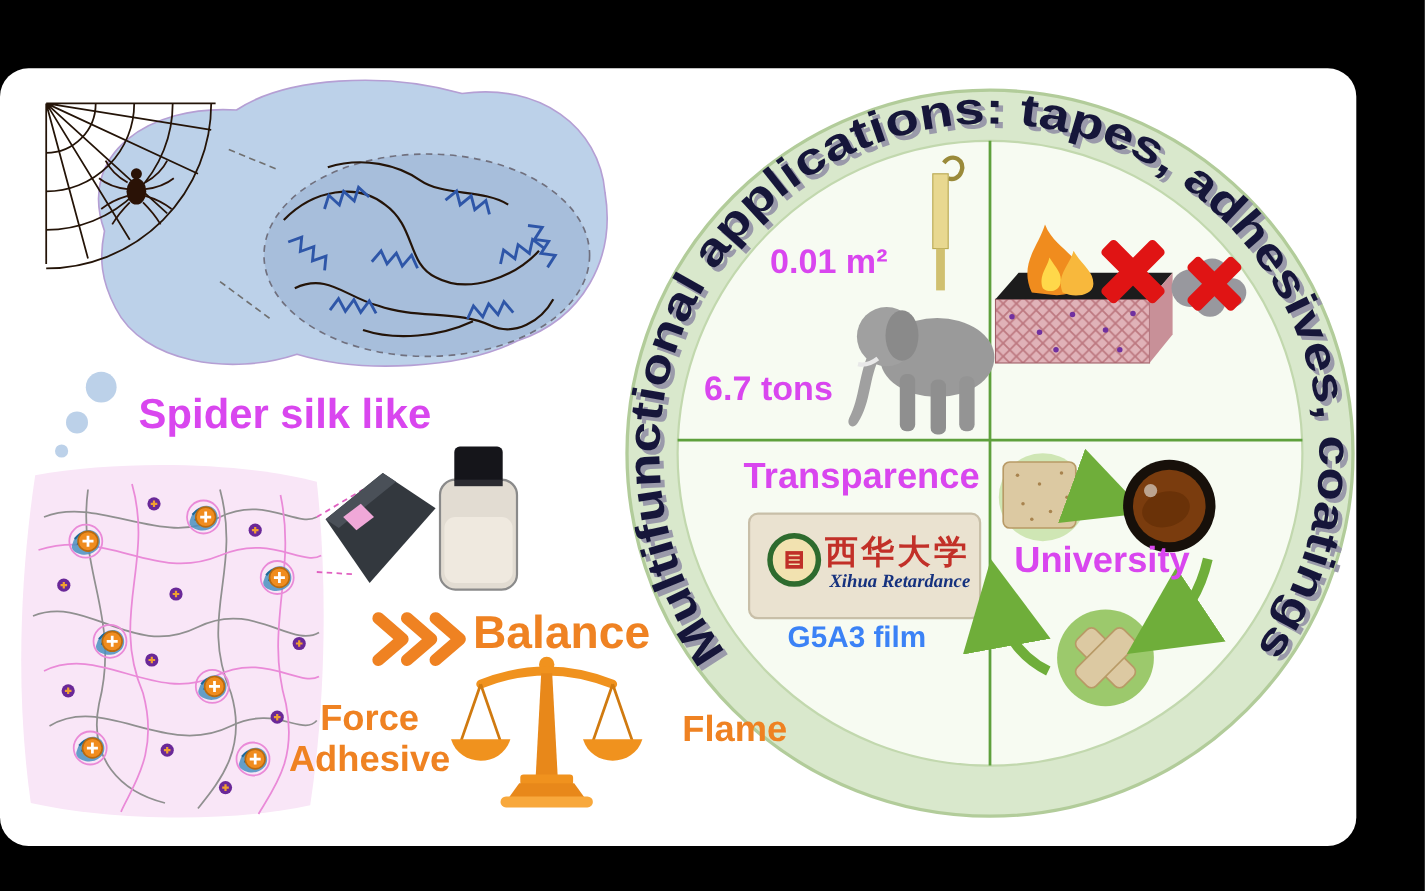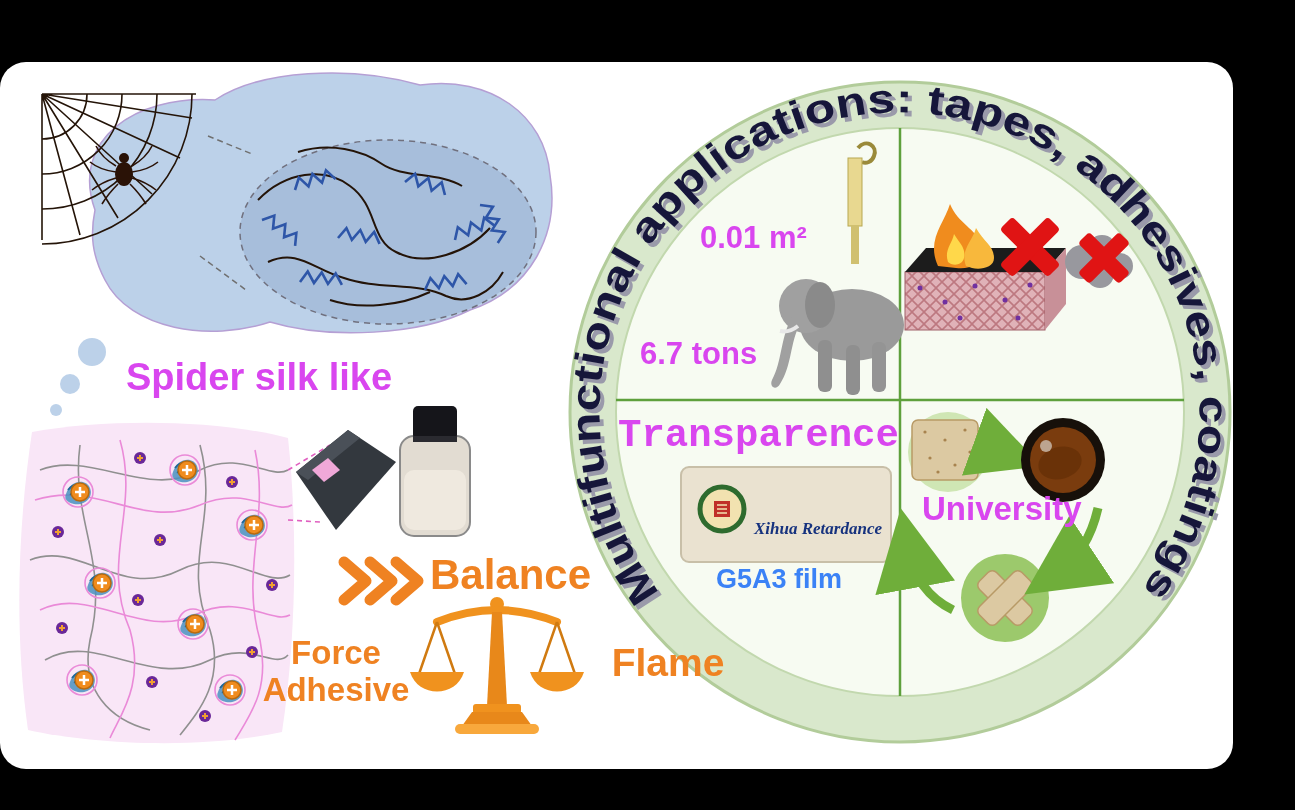--- a/index.html
+++ b/index.html
@@ -8,25 +8,25 @@
   .stage { position:relative; width:1295px; height:810px; background:#000; }
   .canvas { position:absolute; left:0; top:62px; width:1233px; height:707px;
             background:#fff; border-radius:26px; }
   svg.art { position:absolute; left:0; top:0; width:1295px; height:810px; }
   .lbl { position:absolute; font-weight:bold; color:#d946ef; white-space:nowrap; }
   .spider-silk { left:126px; top:356px; font-size:38px; }
   .balance { left:430px; top:551px; font-size:42px; color:#ef8222; }
   .adhesive { left:250px; top:634px; width:172px; text-align:center;
               font-size:33px; line-height:37px; color:#ef8222; }
   .flame { left:556px; top:644px; width:224px; text-align:center;
-           font-size:39px; line-height:37px; color:#ef8222; }
+           font-size:33px; line-height:37px; color:#ef8222; }
   .area { left:700px; top:220px; font-size:31px; }
   .weight { left:640px; top:336px; font-size:31px; }
   .fire { left:928px; top:350px; font-size:33px; }
-  .transparence { left:618px; top:414px; font-size:39px;font-family:Liberation Mono, monospace; }
+  .transparence { left:676px; top:414px; font-size:33px; }
   .recycling { left:922px; top:490px; font-size:33px; }
   .logo-cn { left:750px; top:482px; font-family:"Liberation Serif", serif;
              font-size:30px; color:#c23028; letter-spacing:3px; }
   .logo-en { left:754px; top:519px; font-family:"Liberation Serif", serif;
              font-style:italic; font-weight:bold; font-size:17px; color:#16327e; }
   .film-name { left:716px; top:564px; font-size:27px; color:#3b82f6; }
   .curve-text { font-weight:bold; font-size:41px; font-family:"Liberation Sans", sans-serif; }
   .curve-shadow { fill:#9a9aaa; }
   .curve-main { fill:#16163a; }
 </style>
@@ -354,16 +354,17 @@
   <div class="lbl adhesive">
     <div>Force</div>
     <div>Adhesive</div>
   </div>
   <div class="lbl flame">
     <div>Flame</div>
   </div>
   <div class="lbl area">0.01 m²</div>
   <div class="lbl weight">6.7 tons</div>
   <div class="lbl transparence">Transparence</div>
+  <div class="lbl logo-cn">西华大学</div>
   <div class="lbl logo-en">Xihua Retardance</div>
   <div class="lbl film-name">G5A3 film</div>
   <div class="lbl recycling">University</div>
 </div>
 
 </body></html>

